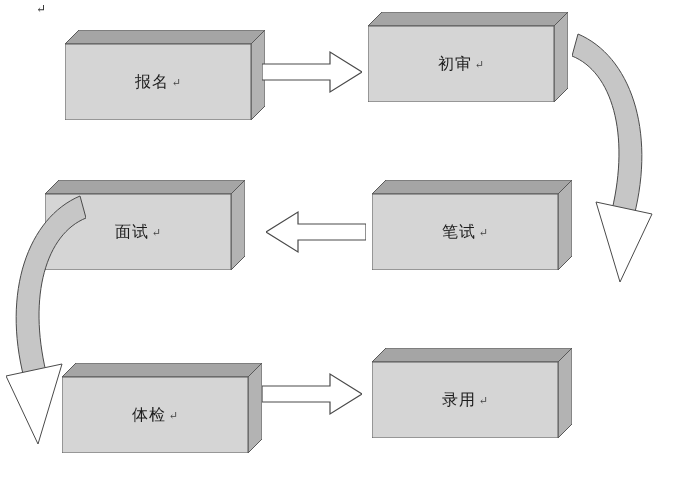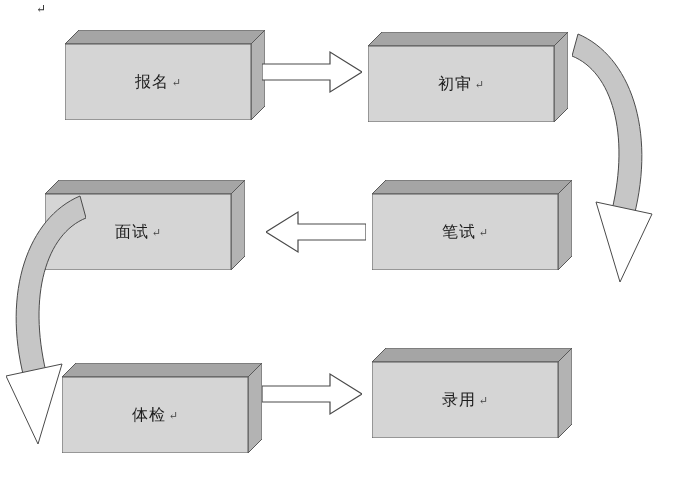--- a/index.html
+++ b/index.html
@@ -46,21 +46,21 @@
       <span class="ret">↵</span>
   </div>
 </div>
 
 <div class="arrow" style="left:262px;top:50px;">
   <svg width="100" height="44" viewBox="0 0 100 44">
     <polygon class="block-arrow" points="0,14 68,14 68,2 100,22 68,42 68,30 0,30"></polygon>
   </svg>
 </div>
 
-<div class="cube" style="left:368px;top:32px;">
+<div class="cube" style="left:368px;top:12px;">
   <svg width="200" height="90" viewBox="0 0 200 90">
     <polygon class="face-top" points="0,14 14,0 200,0 186,14"></polygon>
     <polygon class="face-side" points="186,14 200,0 200,76 186,90"></polygon>
     <polygon class="face-front" points="0,14 186,14 186,90 0,90"></polygon>
   </svg>
   <div class="cube-label">
     <span>初审</span>
       <span class="ret">↵</span>
   </div>
 </div>

